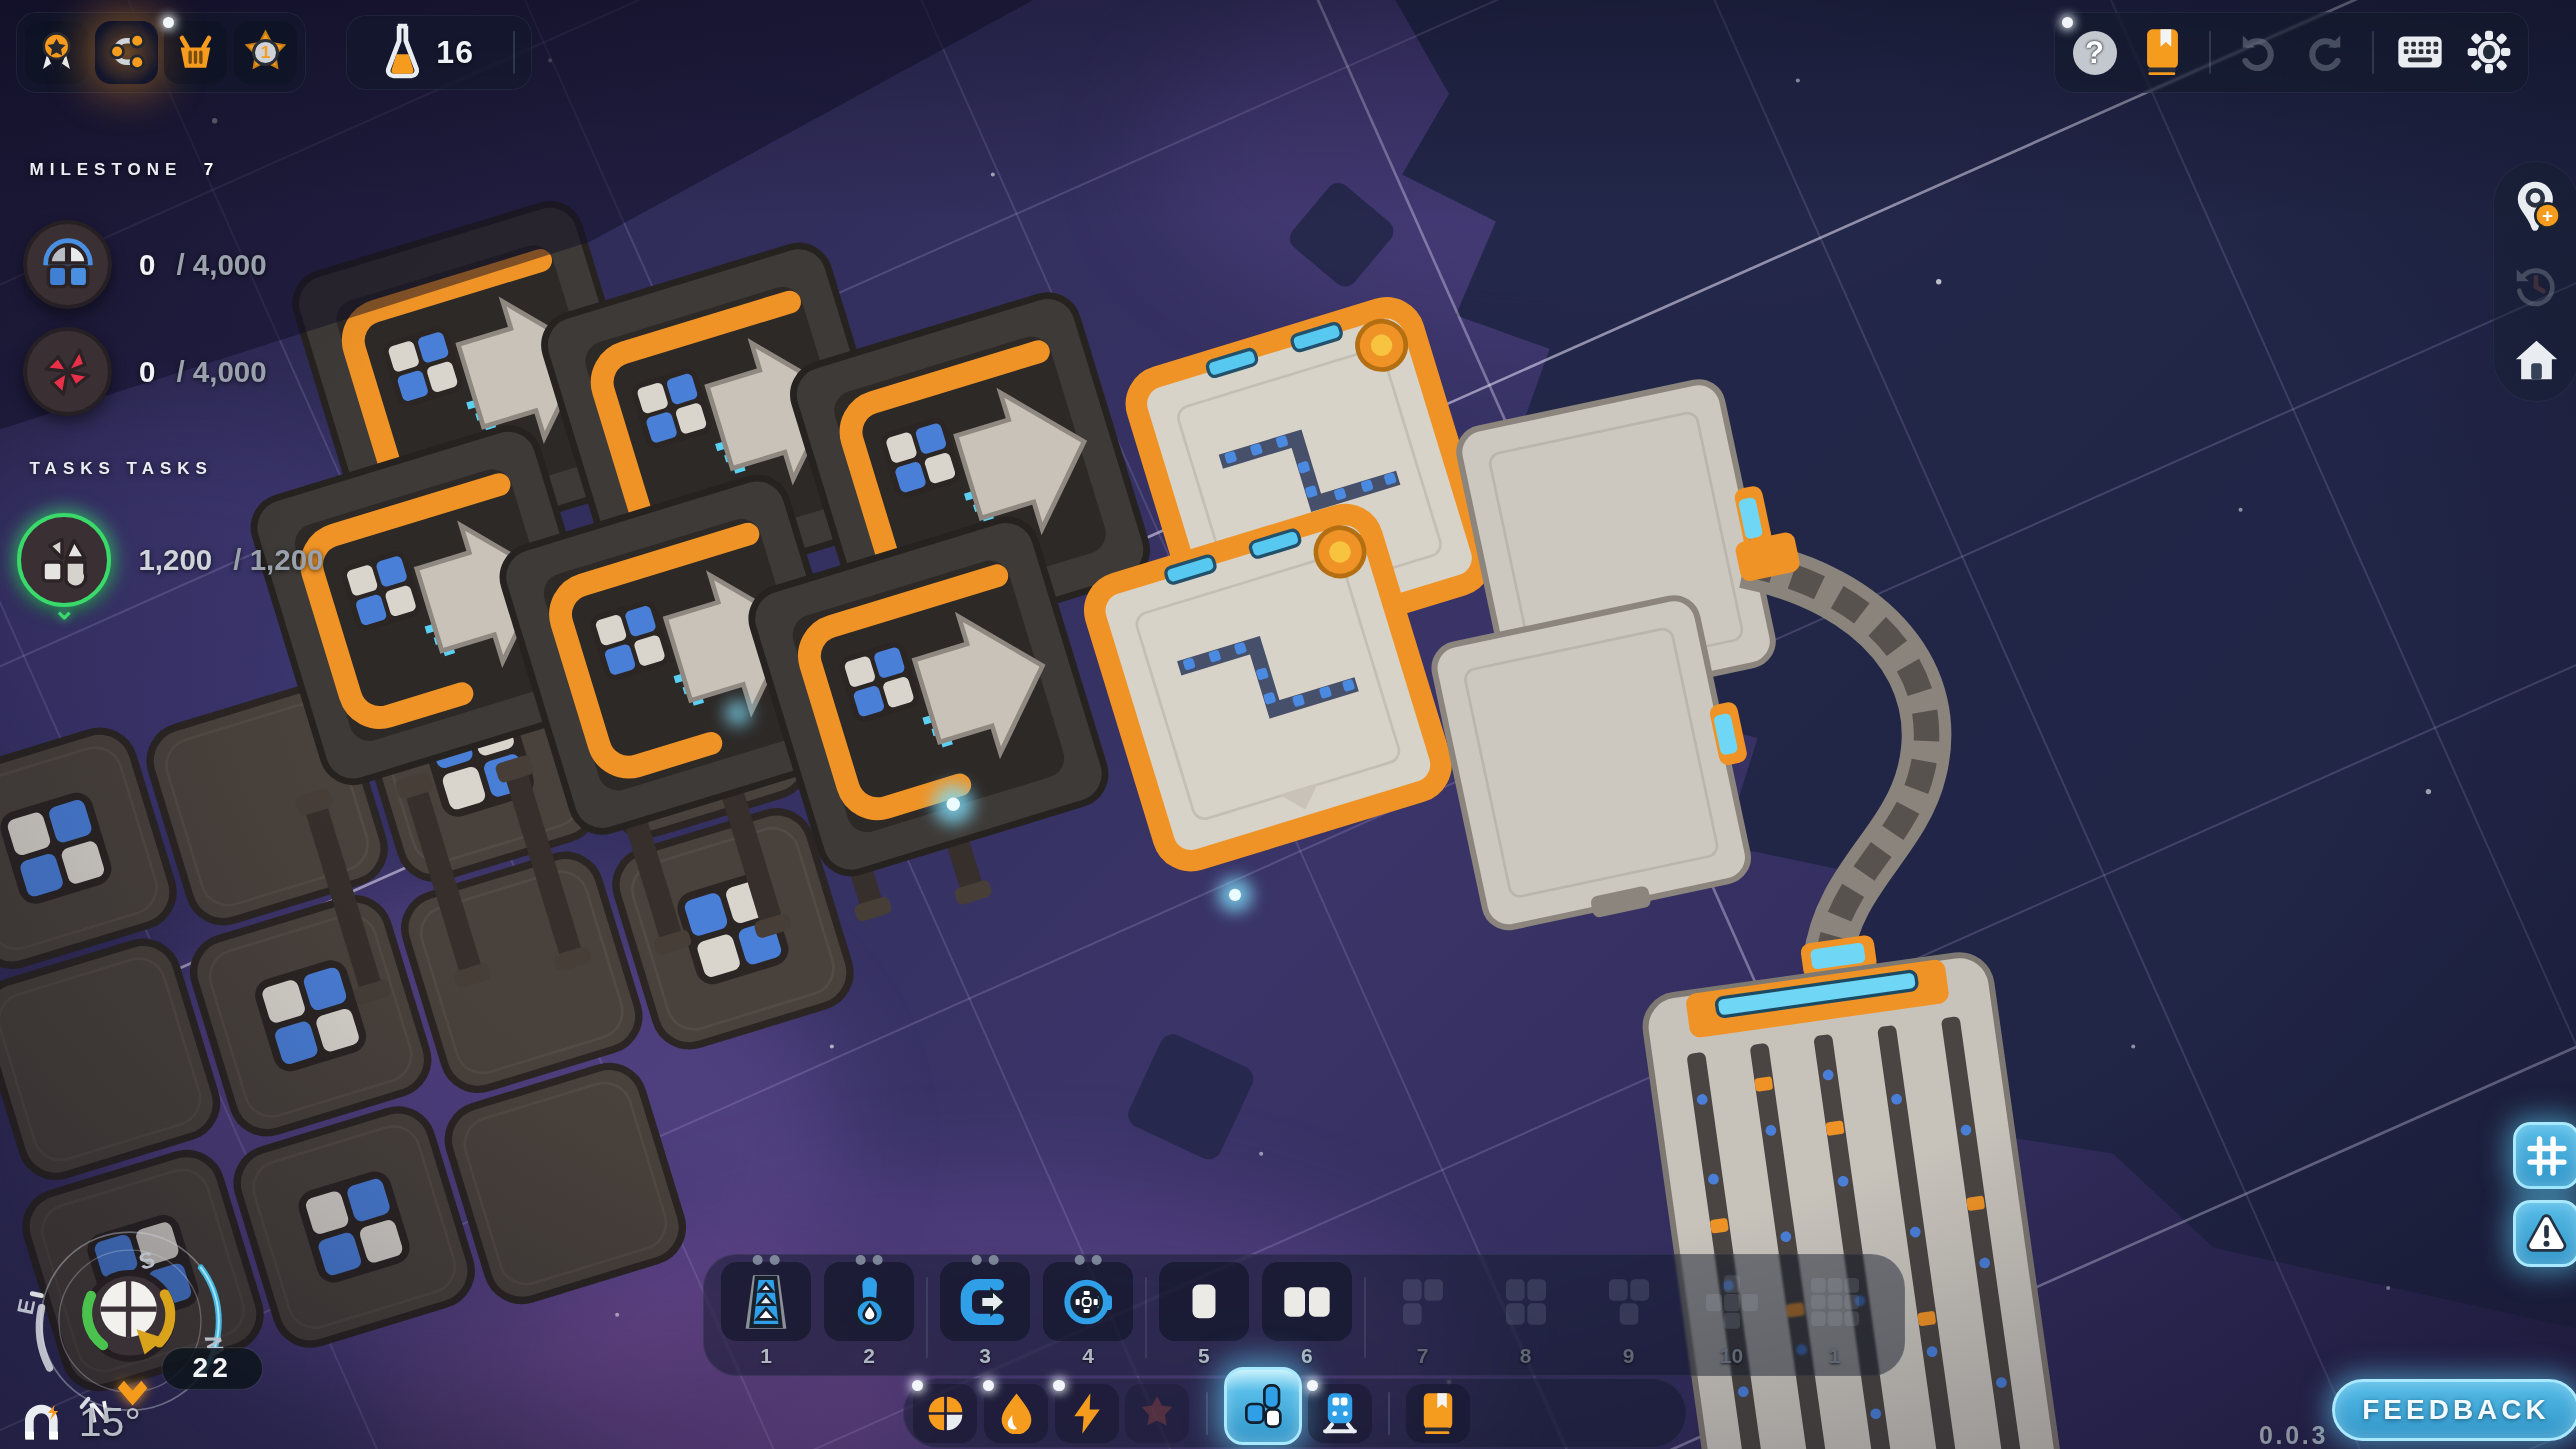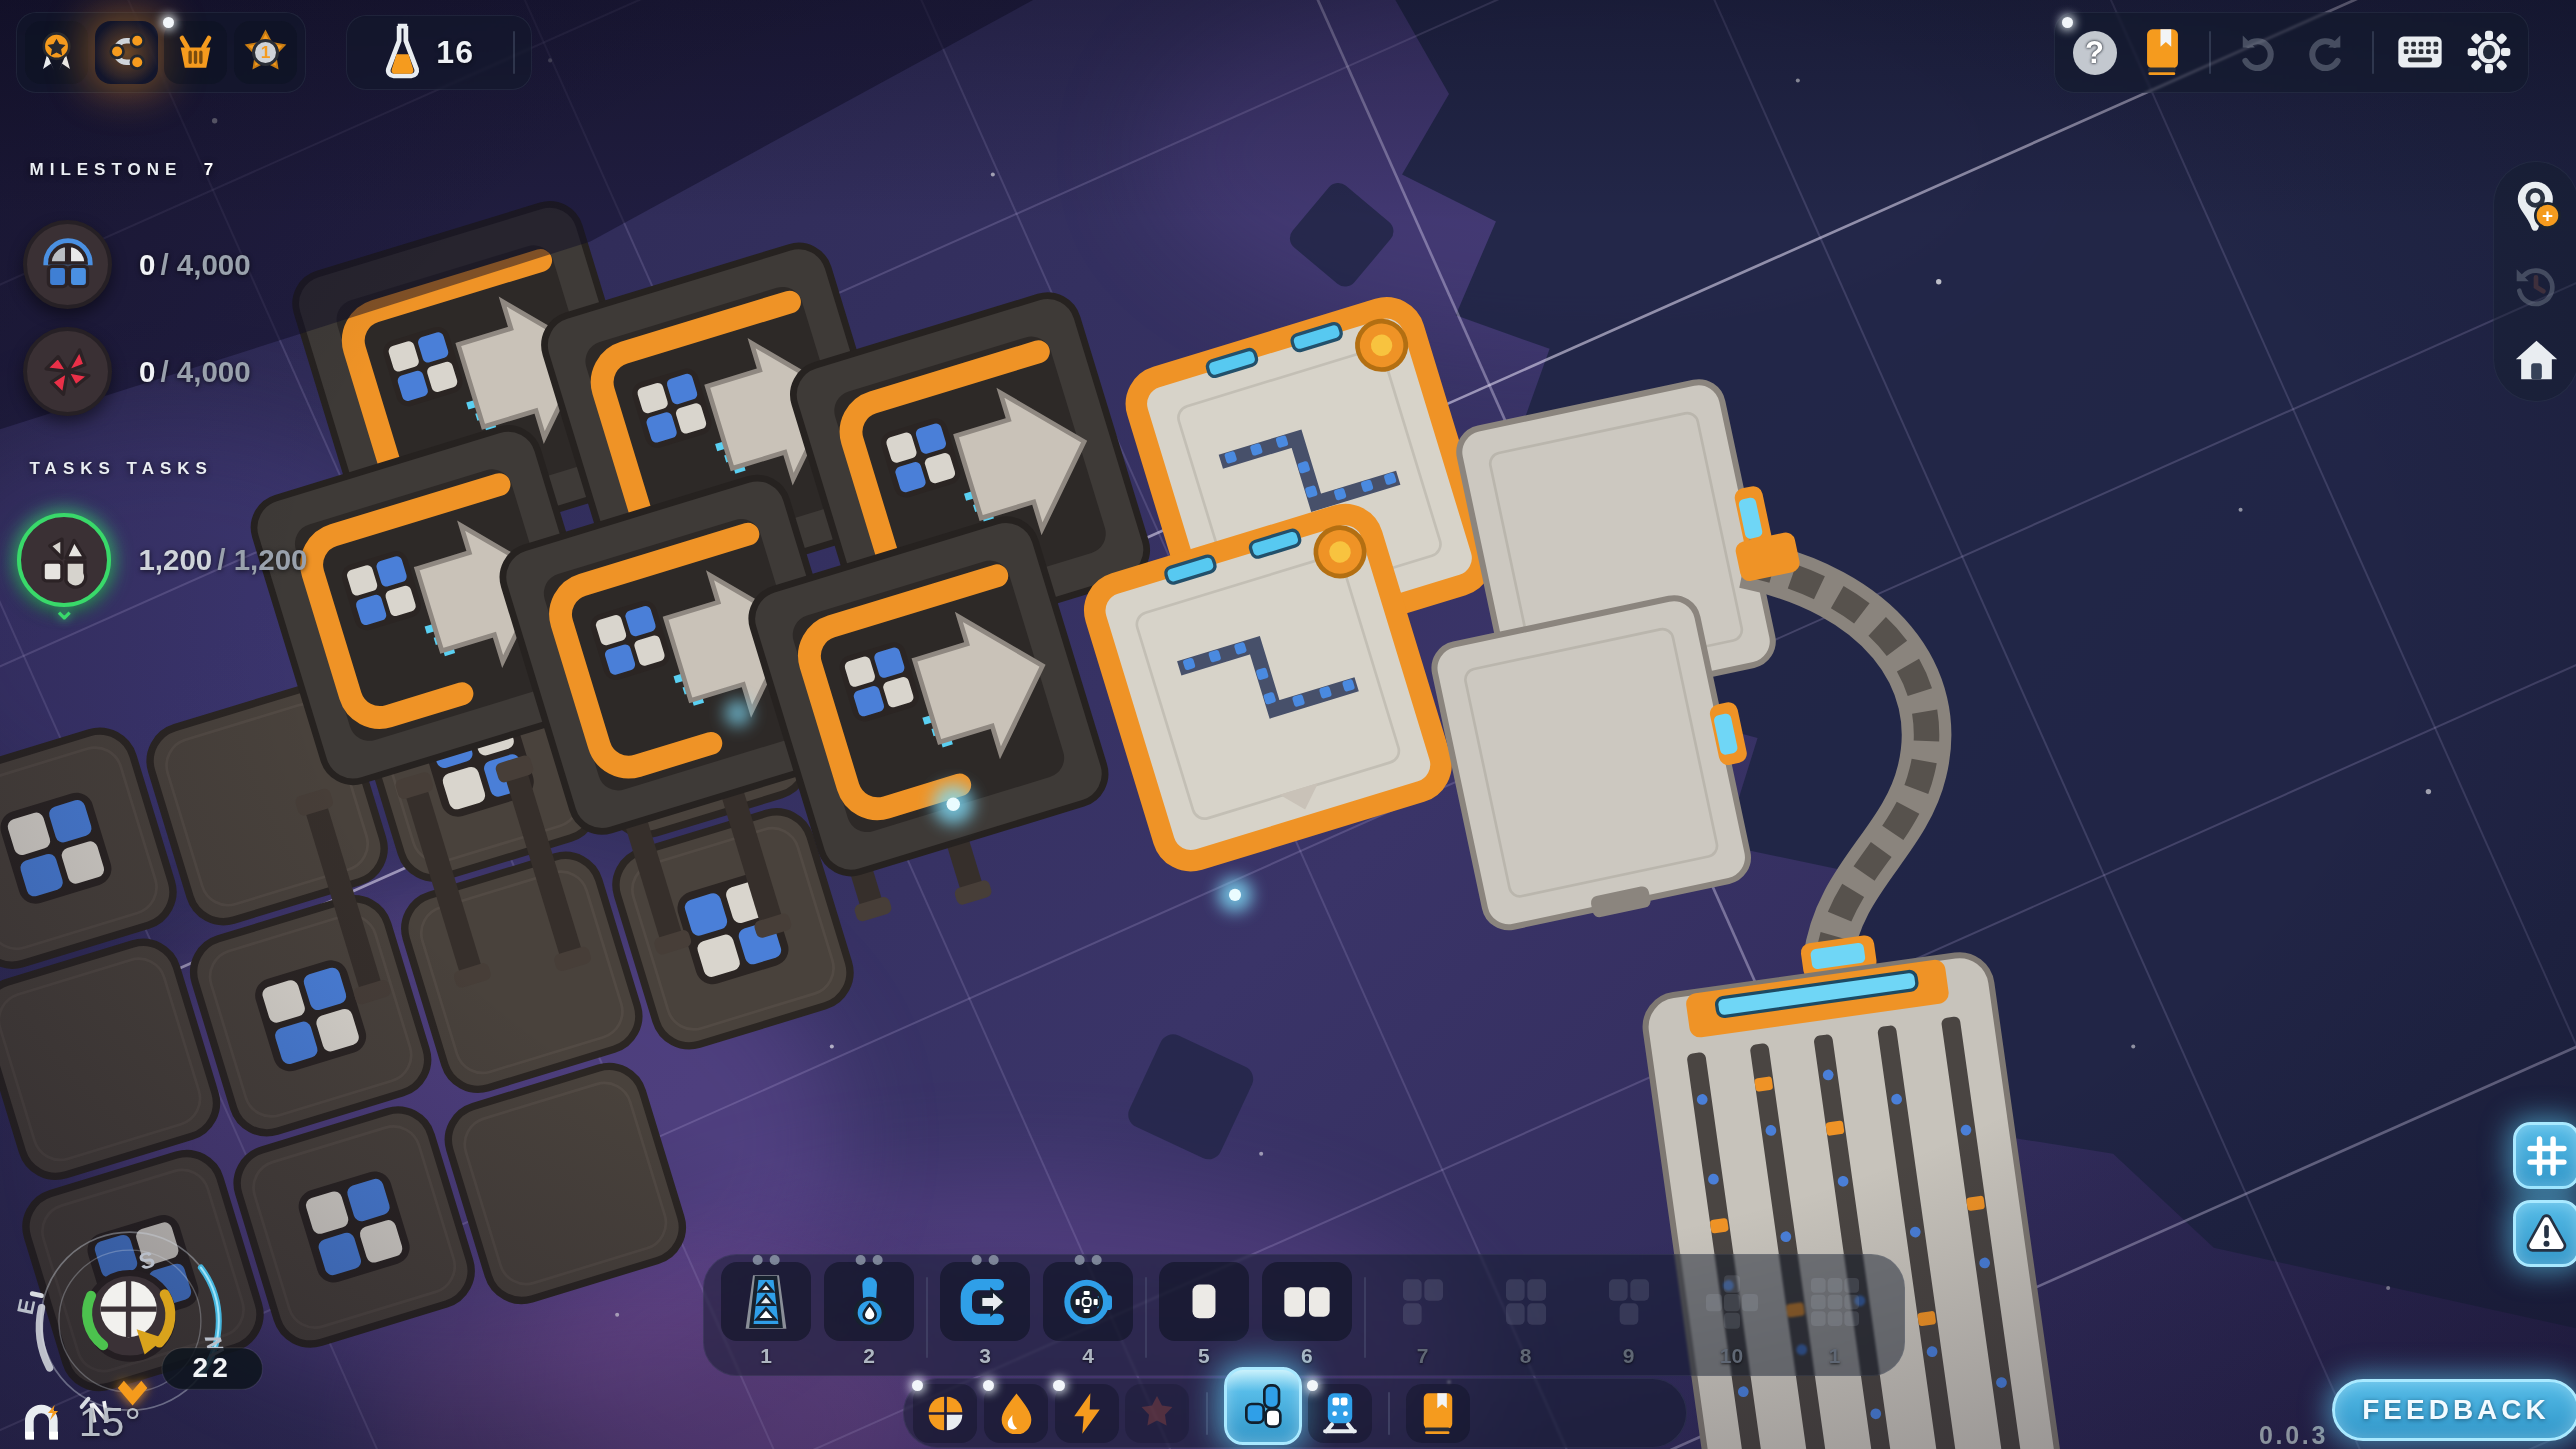--- a/index.html
+++ b/index.html
@@ -33,21 +33,21 @@
   .res-value{font-size:32px;font-weight:700;color:#eef1f5;letter-spacing:1.3px;text-shadow:0 1.3px 4px rgba(0,0,0,.6);}
   #tr-toolbar{left:2054px;top:12px;height:81px;padding:8px;gap:5.4px;}
 
   
   .panel-title{position:absolute;font-size:17px;font-weight:700;letter-spacing:6px;color:#e9edf2;
     text-shadow:0 1.3px 6.7px rgba(0,0,0,.75);white-space:nowrap;}
   .goal-row{position:absolute;display:flex;align-items:center;gap:27px;}
   .goal-icon{width:89px;height:89px;border-radius:50%;background:#3a3034;border:4px solid #262025;
     display:flex;align-items:center;justify-content:center;box-shadow:0 6.7px 14.8px rgba(0,0,0,.45);position:relative;}
   .goal-text{font-size:29.5px;font-weight:700;color:#f1f3f6;text-shadow:0 1.3px 5.4px rgba(0,0,0,.7);white-space:nowrap;}
-  .goal-text .rest{color:#99a1ac;font-weight:600;margin-left:5px;}
+  .goal-text .rest{color:#99a1ac;font-weight:600;margin-left:21px;}
   .ring-done{box-shadow:0 0 17.4px 4px rgba(60,225,120,.65),0 6.7px 14.8px rgba(0,0,0,.45);border-color:#39d96a;}
   .task-check{position:absolute;bottom:-23px;left:50%;transform:translateX(-50%);color:#39d96a;
     font-size:27px;font-weight:700;text-shadow:0 0 9.4px rgba(60,225,120,.9);}
 
   
   #view-col{left:2493px;top:161px;width:86px;height:241px;border-radius:43px;
     background:rgba(20,30,46,.40);border:1.3px solid rgba(150,170,200,.08);
     display:flex;flex-direction:column;align-items:center;justify-content:space-between;padding:17.4px 0;position:absolute;}
   #br-col{left:2513px;top:1122px;display:flex;flex-direction:column;gap:10.7px;position:absolute;}
   #br-col .cyan-btn{width:67px;height:67px;}

